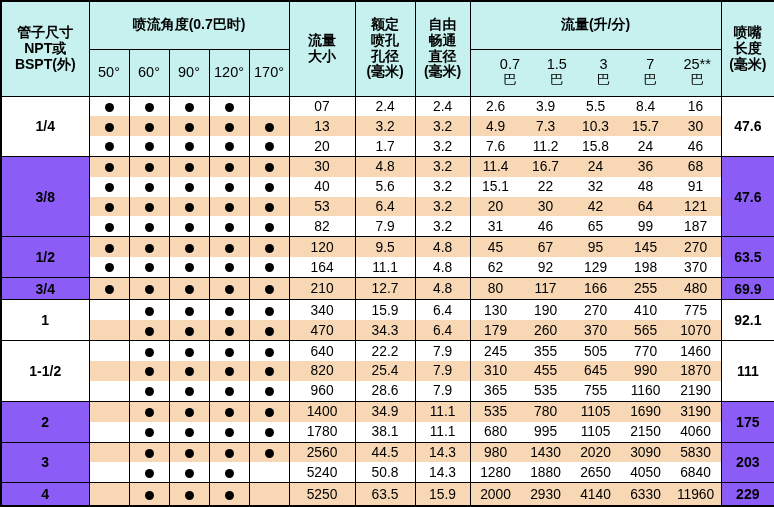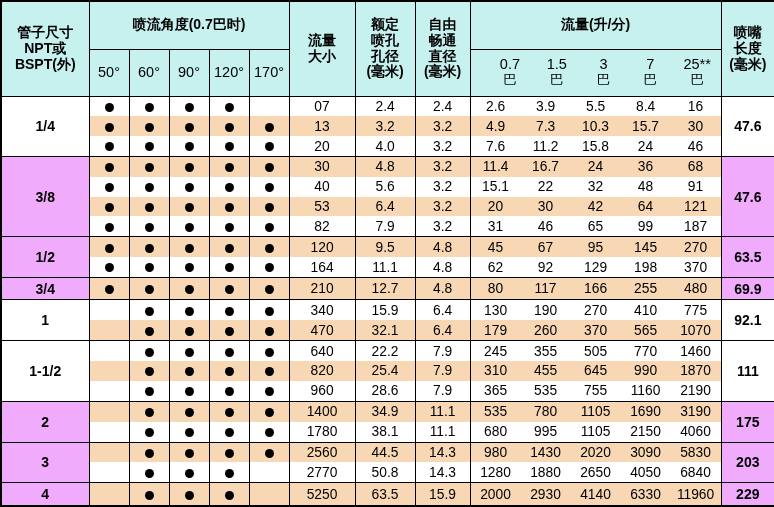--- a/index.html
+++ b/index.html
@@ -29,21 +29,21 @@
   .pressures { display: flex; align-items: center; padding-left: 16px; }
   .pressures .p { flex: 1 1 0; line-height: 1.1; font-weight: normal; font-size: 14.5px; }
   .pressures .p .unit { display: block; font-size: 13.5px; }
   tbody td {
     font-size: 13.8px;
     border-top: none; border-bottom: none;
   }
   tbody tr.group-start td { border-top: 1.5px solid var(--border-color, #000); }
   tbody td.pipe, tbody td.len { background: #fff; font-size: 14px; font-weight: bold; }
   tbody tr.hl td { background: var(--highlight-bg, #f8d7b4); }
-  tbody tr.hl td.pipe, tbody tr.hl td.len { background: #f0abfc; margin-top: 24px; }
+  tbody tr.hl td.pipe, tbody tr.hl td.len { background: #8b5cf6; margin-top: 24px; }
   .dot {
     display: inline-block; width: 9px; height: 9px;
     border-radius: 50%; background: #000; vertical-align: middle;
   }
   td.flows { padding: 0; }
   .flows-wrap { display: flex; width: 100%; }
   .flows-wrap span { flex: 1 1 0; text-align: center; }
 </style>
 </head>
 <body>
@@ -151,21 +151,21 @@
           </div>
         </td>
       </tr>
       <tr>
         <td class="angle"><span class="dot"></span></td>
         <td class="angle"><span class="dot"></span></td>
         <td class="angle"><span class="dot"></span></td>
         <td class="angle"><span class="dot"></span></td>
         <td class="angle"><span class="dot"></span></td>
         <td>20</td>
-        <td>4.0</td>
+        <td>1.7</td>
         <td>3.2</td>
         <td class="flows">
           <div class="flows-wrap">
             <span>7.6</span>
             <span>11.2</span>
             <span>15.8</span>
             <span>24</span>
             <span>46</span>
           </div>
         </td>
@@ -330,21 +330,21 @@
         </td>
         <td class="len" rowspan="2">92.1</td>
       </tr>
       <tr class="hl">
         <td class="angle"></td>
         <td class="angle"><span class="dot"></span></td>
         <td class="angle"><span class="dot"></span></td>
         <td class="angle"><span class="dot"></span></td>
         <td class="angle"><span class="dot"></span></td>
         <td>470</td>
-        <td>32.1</td>
+        <td>34.3</td>
         <td>6.4</td>
         <td class="flows">
           <div class="flows-wrap">
             <span>179</span>
             <span>260</span>
             <span>370</span>
             <span>565</span>
             <span>1070</span>
           </div>
         </td>
@@ -468,21 +468,21 @@
           </div>
         </td>
         <td class="len" rowspan="2">203</td>
       </tr>
       <tr>
         <td class="angle"></td>
         <td class="angle"><span class="dot"></span></td>
         <td class="angle"><span class="dot"></span></td>
         <td class="angle"><span class="dot"></span></td>
         <td class="angle"></td>
-        <td>2770</td>
+        <td>5240</td>
         <td>50.8</td>
         <td>14.3</td>
         <td class="flows">
           <div class="flows-wrap">
             <span>1280</span>
             <span>1880</span>
             <span>2650</span>
             <span>4050</span>
             <span>6840</span>
           </div>

